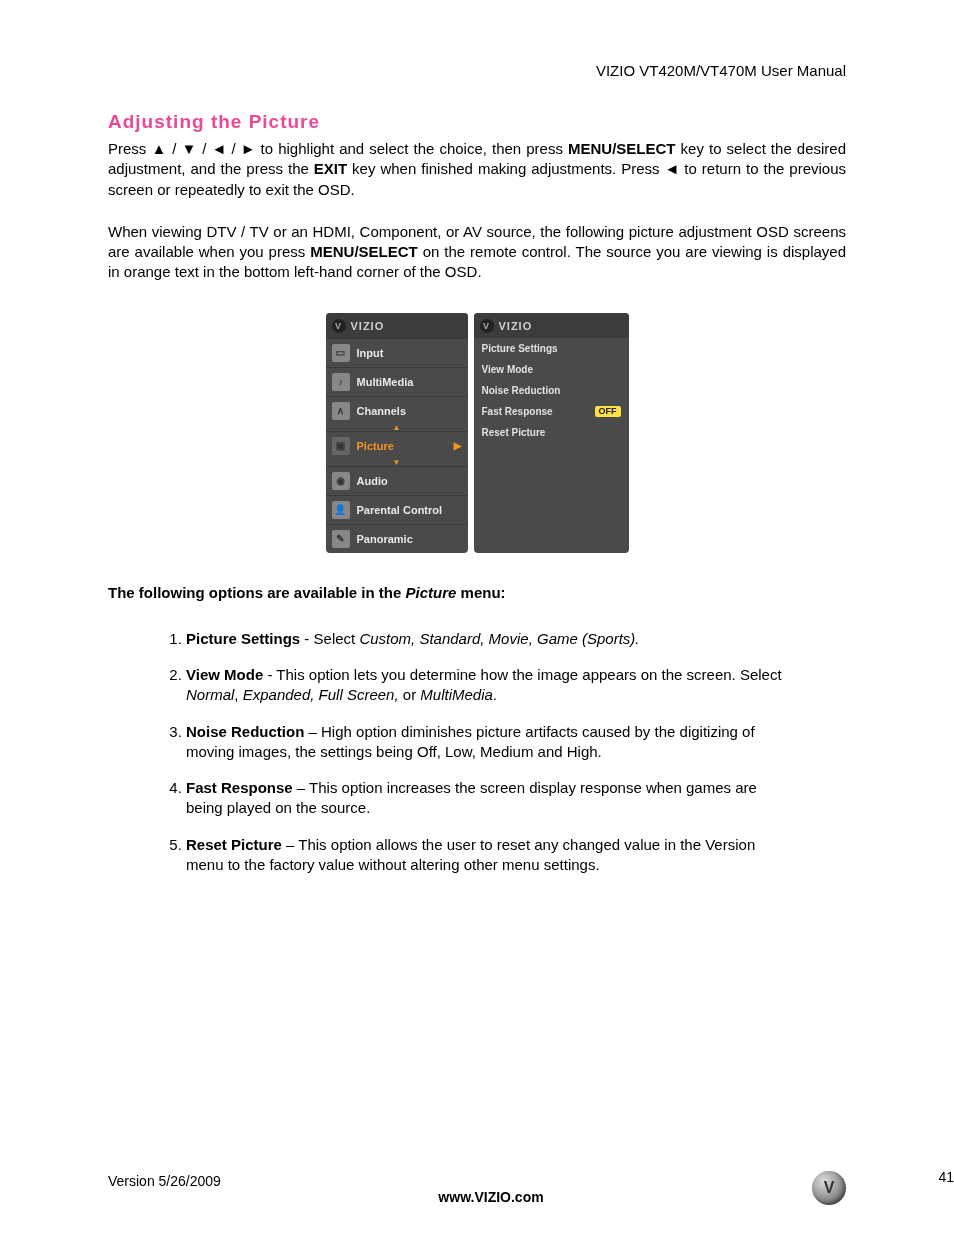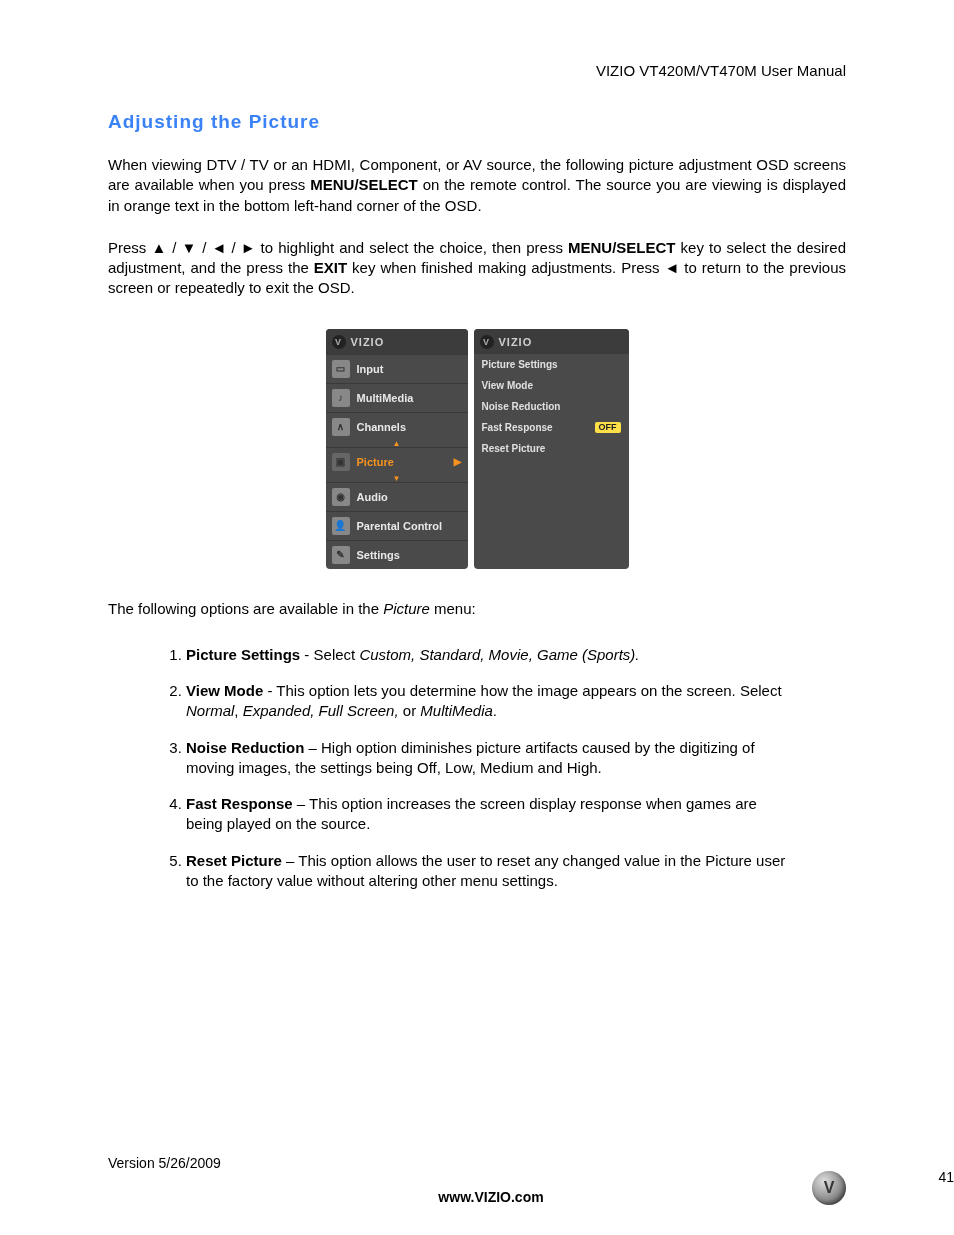--- a/index.html
+++ b/index.html
@@ -14,26 +14,26 @@
   }
   .page {
     padding: 62px 108px 0 108px;
   }
   .header-right {
     text-align: right;
     font-size: 15px;
     margin-bottom: 32px;
   }
   .section-title {
-    color: #3b82f6;
+    color: #ec4899;
     font-size: 19px;
     font-weight: bold;
     letter-spacing: 1px;
     font-family: "Arial Black", Arial, sans-serif;
-    margin-bottom: 22px;
+    margin-bottom: 6px;
   }
   .para {
     text-align: justify;
     line-height: 1.35;
     margin-bottom: 22px;
   }
   .para b { font-weight: bold; }
   .osd-wrap {
     display: flex;
     justify-content: center;
@@ -101,35 +101,35 @@
     display: flex;
     justify-content: space-between;
   }
   .osd-right-item .badge {
     background: #fde047;
     color: #222;
     padding: 0 4px;
     border-radius: 2px;
     font-size: 9px;
   }
-  .post-para { margin-top: 20px; margin-bottom: 26px; line-height:1.35;}
+  .post-para { margin-top: 20px; margin-bottom: 26px; line-height:1.35;font-weight:bold;}
   ol.opts {
     padding-left: 78px;
     padding-right: 50px;
   }
   ol.opts li {
     margin-bottom: 16px;
     line-height: 1.35;
     font-size: 15px;
   }
   ol.opts li b { font-weight: bold; }
   em.it { font-style: italic; }
   .footer {
     position: absolute;
-    bottom: 64px;
+    bottom: 46px;
     left: 108px;
     right: 108px;
     font-size: 14px;
   }
   .footer-row {
     display: flex;
     justify-content: space-between;
     align-items: center;
   }
   .footer-center {
@@ -162,25 +162,25 @@
 </style>
 </head>
 <body>
 
 <div class="page">
   <div class="header-right">VIZIO VT420M/VT470M User Manual</div>
 
   <div class="section-title">Adjusting the Picture</div>
 
   <p class="para">
+    <span>Press ▲ / ▼ / ◄ / ► to highlight and select the choice, then press </span><b>MENU/SELECT</b><span> key to select the desired adjustment, and the press the </span><b>EXIT</b><span> key when finished making adjustments. Press ◄ to return to the previous screen or repeatedly to exit the OSD.</span>
+  </p>
+
+  <p class="para">
     <span>When viewing DTV / TV or an HDMI, Component, or AV source, the following picture adjustment OSD screens are available when you press </span><b>MENU/SELECT</b><span> on the remote control. The source you are viewing is displayed in orange text in the bottom left-hand corner of the OSD.</span>
-  </p>
-
-  <p class="para">
-    <span>Press ▲ / ▼ / ◄ / ► to highlight and select the choice, then press </span><b>MENU/SELECT</b><span> key to select the desired adjustment, and the press the </span><b>EXIT</b><span> key when finished making adjustments. Press ◄ to return to the previous screen or repeatedly to exit the OSD.</span>
   </p>
 
   <div class="osd-wrap">
     <div class="osd">
       <div class="osd-panel">
         <div class="osd-top">
           <span class="vlogo">V</span>
           <span>VIZIO</span>
         </div>
         <div class="osd-row">
@@ -205,21 +205,21 @@
         <div class="osd-row">
             <span class="iconbox">◉</span>
             <span>Audio</span>
           </div>
         <div class="osd-row">
             <span class="iconbox">👤</span>
             <span>Parental Control</span>
           </div>
         <div class="osd-row">
             <span class="iconbox">✎</span>
-            <span>Settings</span>
+            <span>Panoramic</span>
           </div>
       </div>
       <div class="osd-panel right">
         <div class="osd-top">
           <span class="vlogo">V</span>
           <span>VIZIO</span>
         </div>
         <div class="osd-right-item">
             <span>Picture Settings</span>
           </div>
@@ -251,21 +251,21 @@
     <li>
       <b>View Mode</b><span> - This </span><span>option lets you determine how the image appears on the screen. Select </span><em class="it">Normal</em><span>, </span><em class="it">Expanded, Full Screen,</em><span> or </span><em class="it">MultiMedia</em><span>.</span>
     </li>
     <li>
       <b>Noise Reduction</b><span> – High option </span><span>diminishes picture artifacts caused by the digitizing of moving images, the settings being Off, Low, Medium and High.</span>
     </li>
     <li>
       <b>Fast Response</b><span> – This option increases the screen display response when games are being played on the source.</span>
     </li>
     <li>
-      <b>Reset Picture</b><span> – This option allows the user to reset any changed value in the Picture user to the factory value without altering other menu settings.</span>
+      <b>Reset Picture</b><span> – This option allows the user to reset any changed value in the Version menu to the factory value without altering other menu settings.</span>
     </li>
   </ol>
 </div>
 
 <div class="footer">
   <div class="footer-row">
     <span>Version 5/26/2009</span>
   </div>
 </div>
 <div class="footer-center">41</div>

